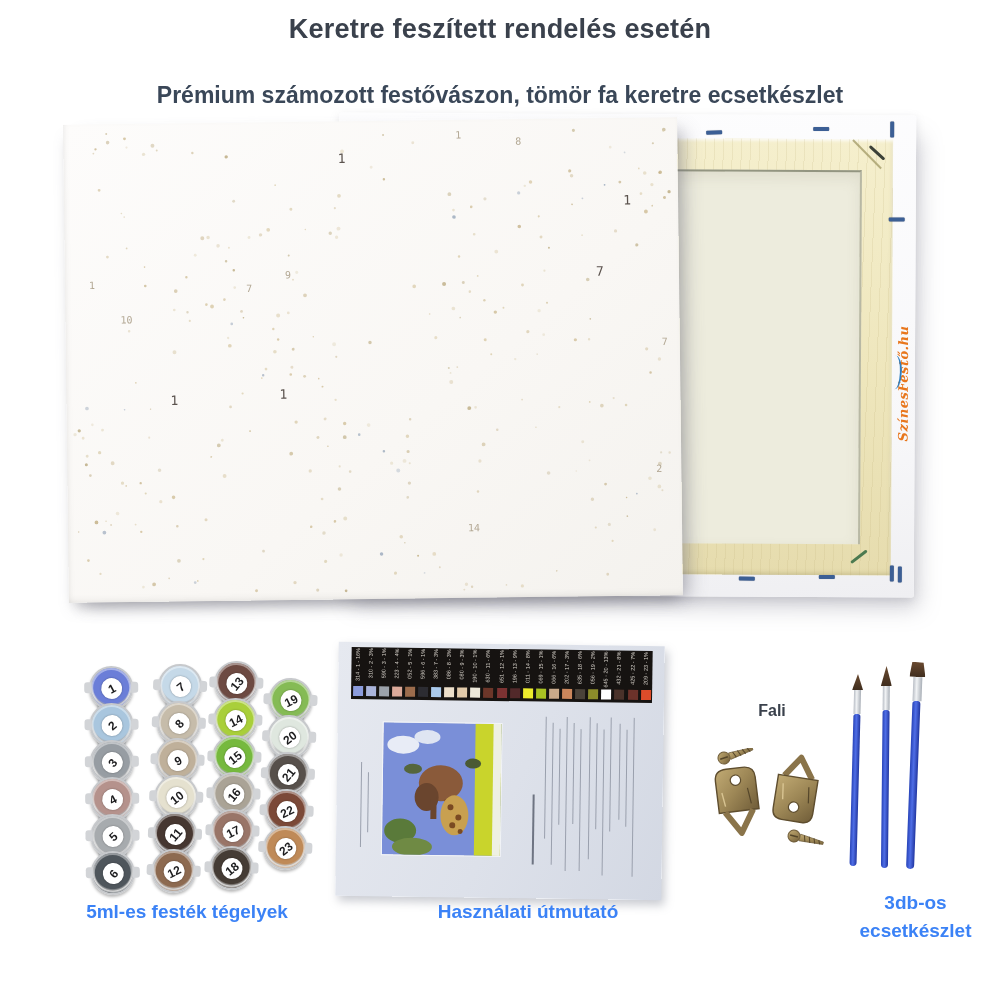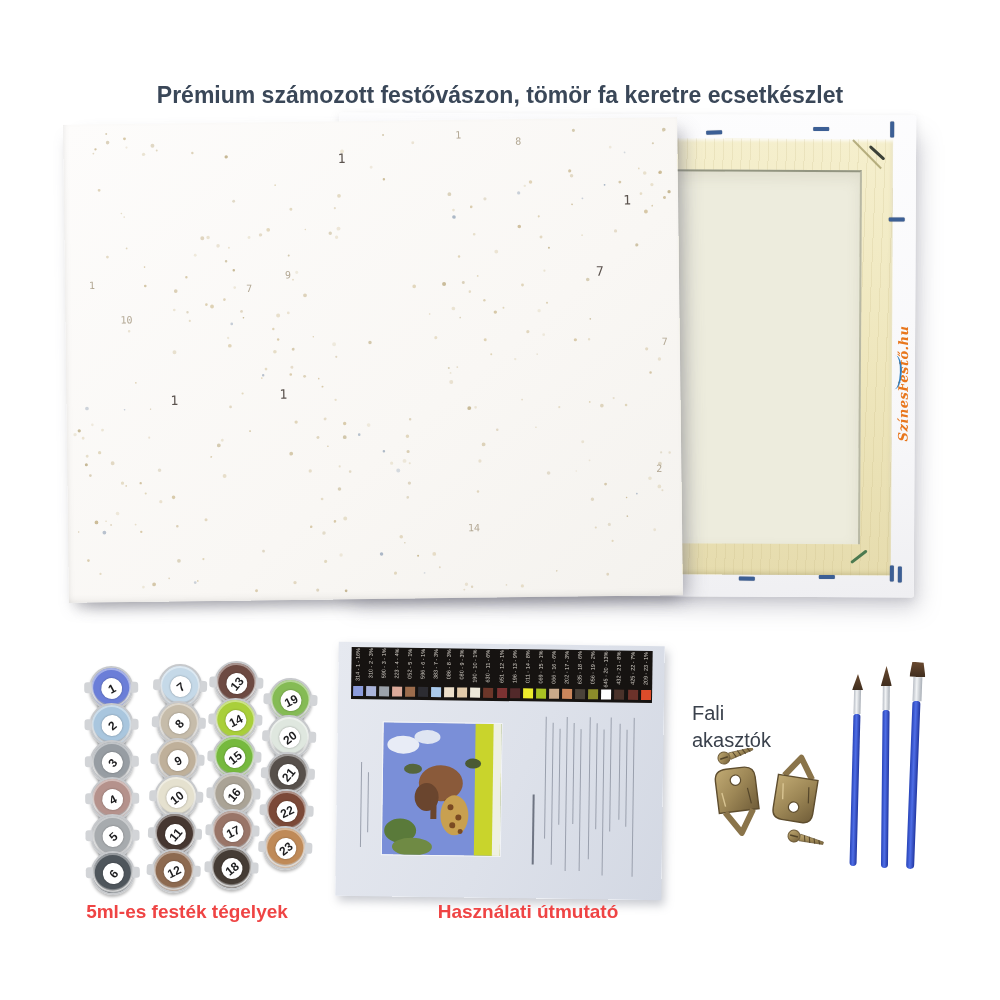--- a/index.html
+++ b/index.html
@@ -47,21 +47,21 @@
       background:linear-gradient(140deg,#fdfcfb 0%,#f9f7f4 60%,#f4f2ee 100%);
       transform:rotate(-.7deg);
       box-shadow:12px 8px 18px -6px rgba(110,110,125,.45), 0 10px 14px -6px rgba(120,120,130,.5),
                  inset 4px 0 7px -4px rgba(0,0,0,.08), inset 0 -5px 8px -5px rgba(0,0,0,.1);}
   .flat-canvas svg{position:absolute;left:0;top:0;}
   .cnum{position:absolute;font-family:"DejaVu Sans Mono",monospace;transform:translate(-50%,-50%);}
   .cnum.dark{color:#5c544f;font-size:13px;}
   .cnum.faint{color:#b3a894;font-size:10px;}
 
   
-  .caption{position:absolute;font-size:19px;font-weight:700;color:#ef4444;text-align:center;}
+  .caption{position:absolute;font-size:19px;font-weight:700;color:#3b82f6;text-align:center;}
 
   
   .strip{position:absolute;width:44px;}
   .strip-back{position:absolute;left:8px;right:8px;top:6px;bottom:6px;
       background:#dadcdf;border-radius:12px;box-shadow:0 1px 3px rgba(0,0,0,.18);}
   .pot{position:relative;width:40px;height:40px;border-radius:50%;
       border:2px solid #c7c9cc;margin:0 auto -7px auto;
       box-shadow:0 2px 3px rgba(0,0,0,.28), inset 0 0 0 2px rgba(255,255,255,.4);}
   .pot::before{content:"";position:absolute;left:-7px;top:14px;width:7px;height:11px;
       background:#d2d4d7;border-radius:3px 0 0 3px;}
@@ -82,39 +82,40 @@
   .code-cell .lbl{position:absolute;top:1px;left:50%;transform:translateX(-50%) rotate(180deg);
       writing-mode:vertical-rl;font-size:5.5px;line-height:1;color:#d9d4cc;white-space:nowrap;}
   .code-cell .sw{position:absolute;bottom:3px;left:50%;transform:translateX(-50%);
       width:10px;height:10px;}
   .sheet-photo{position:absolute;left:46px;top:80px;width:118px;height:132px;
       box-shadow:0 0 0 1px rgba(255,255,255,.6);}
   .sheet-line{position:absolute;width:1.3px;background:#9aa0ad;}
   .sheet-line.bold{width:2.2px;background:#6e7482;}
 
   
-  .hanger-label{position:absolute;font-size:20px;font-weight:400;color:#3a414c;
-      text-align:left;width:160px;line-height:1.35;}
+  .hanger-label{position:absolute;font-size:16px;font-weight:700;color:#3a414c;
+      text-align:center;width:160px;line-height:1.35;}
 
   
   .brush{position:absolute;display:flex;flex-direction:column;align-items:center;}
   .bristle{width:11px;height:16px;background:linear-gradient(#6a4a30,#3f2d1e);
       clip-path:polygon(50% 0,100% 100%,0 100%);}
   .bristle.flat{width:16px;height:15px;clip-path:polygon(15% 0,85% 0,100% 100%,0 100%);}
   .ferrule{width:7px;height:24px;background:linear-gradient(90deg,#b9bec6,#f0f2f4 40%,#aab0b8);}
   .ferrule.flat{width:9px;}
   .handle{width:7px;height:152px;border-radius:3px 3px 4px 4px;
       background:linear-gradient(90deg,#2743b8,#4f6ee6 45%,#2136a0);}
   .handle.flat{width:8px;height:168px;}
 </style>
 </head>
 <body>
 
 <div class="page">
 
+  <div class="title">Keretre feszített rendelés esetén</div>
   <div class="subtitle">Prémium számozott festővászon, tömör fa keretre ecsetkészlet</div>
 
   <div class="frame-back">
     <div class="wood">
       <div class="miter"></div>
       <div class="canvas-back"></div>
     </div>
 
     <div class="staple" style="left:367px;top:16px;transform:rotate(-2deg)"></div>
     <div class="staple" style="left:474px;top:12px"></div>
@@ -695,21 +696,20 @@
         <div class="sheet-line" style="left: 289px; top: 84px; height: 97px;"></div>
         <div class="sheet-line" style="left: 296px; top: 72px; height: 159px;"></div>
         <div class="sheet-line" style="left: 24px; top: 120px; height: 85px;"></div>
         <div class="sheet-line" style="left: 31px; top: 130px; height: 60px;"></div>
       </div>
   </div>
   <div class="caption" style="left:403px;top:901px;width:250px;">Használati útmutató</div>
 
   <div class="hanger-label" style="left:692px;top:700px;">
     <div>Fali</div>
-    <div>akasztók</div>
   </div>
   <svg width="150" height="120" style="position:absolute;left:698px;top:748px;" viewBox="0 0 150 120" xmlns="http://www.w3.org/2000/svg">
     <defs>
       <linearGradient id="brass" x1="0" y1="0" x2="1" y2="1">
         <stop offset="0" stop-color="#c2ab74"></stop>
           <stop offset=".5" stop-color="#9d8756"></stop>
           <stop offset="1" stop-color="#6f5c38"></stop>
       </linearGradient>
     </defs>
 
@@ -760,14 +760,18 @@
       <div class="bristle" style="height:20px"></div>
       <div class="ferrule"></div>
       <div class="handle" style="height:158px"></div>
     </div>
     <div class="brush" style="left:906px;top:662px;transform:rotate(2.2deg);">
       <div class="bristle flat"></div>
       <div class="ferrule flat"></div>
       <div class="handle flat"></div>
     </div>
   </div>
+  <div class="caption" style="left:838px;top:889px;width:155px;line-height:1.45;">
+    <div>3db-os</div>
+    <div>ecsetkészlet</div>
+  </div>
 
 </div>
 
 </body></html>

